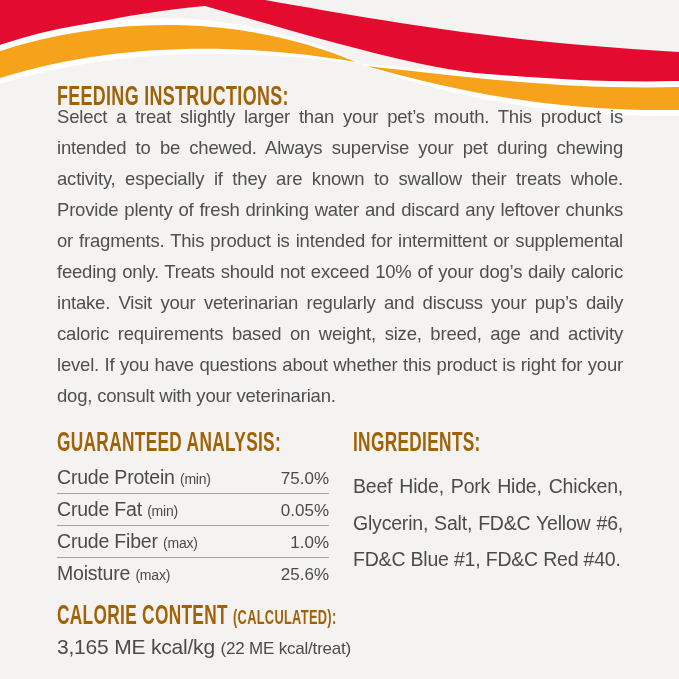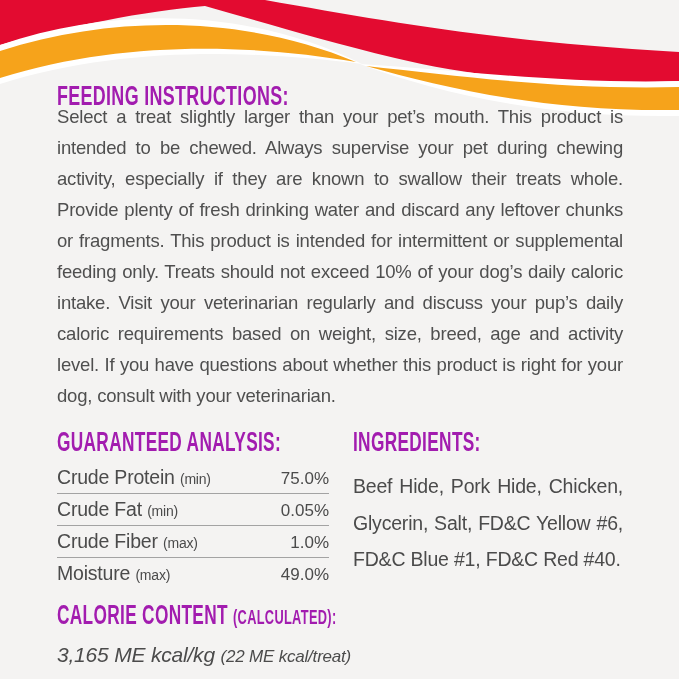--- a/index.html
+++ b/index.html
@@ -23,21 +23,21 @@
     width: 566px;
   }
   .condensed {
     display: inline-block;
     transform: scaleX(0.64);
     transform-origin: 0 50%;
     white-space: nowrap;
     letter-spacing: 0.5px;
   }
   h1.section-heading, h2.section-heading {
-    color: #a21caf;
+    color: #a16207;
     font-weight: 700;
     font-size: 28px;
     line-height: 24px;
     height: 24px;
     overflow: visible;
   }
   h2.section-heading { font-size: 27px; line-height: 23px; height: 23px; }
   .feeding-body {
     position: absolute;
     top: 17px; left: 0;
@@ -80,25 +80,24 @@
   }
   .calorie {
     position: absolute;
     top: 520px; left: 0;
     width: 566px;
   }
   .calorie-heading-suffix {
     font-size: 20px;
   }
   .calorie-value-line {
-    margin-top: 16px;
+    margin-top: 8px;
     font-size: 21px;
     letter-spacing: -0.2px;
     color: #4b4b4b;
-    font-style: italic;
   }
   .calorie-value-suffix { font-size: 17px; }
 </style>
 </head>
 <body>
 
 <svg class="swoosh" viewBox="0 0 679 130" xmlns="http://www.w3.org/2000/svg" aria-hidden="true">
 
   <path d="M0,0 L265,0 C390,22 500,42 679,52 L679,81
            C560,87 470,76 395,58 C320,40 262,22 205,6
@@ -138,21 +137,21 @@
           <span class="ga-value">0.05%</span>
         </div>
         <div class="ga-row bordered">
           <span class="ga-label"><span>Crude Fiber</span>
             <span class="ga-qualifier">(max)</span></span>
           <span class="ga-value">1.0%</span>
         </div>
         <div class="ga-row">
           <span class="ga-label"><span>Moisture</span>
             <span class="ga-qualifier">(max)</span></span>
-          <span class="ga-value">49.0%</span>
+          <span class="ga-value">25.6%</span>
         </div>
       </div>
     </div>
 
     <div class="col-right">
       <h2 class="section-heading">
         <span class="condensed">INGREDIENTS:</span>
       </h2>
       <p class="ingredients-body">Beef Hide, Pork Hide, Chicken, Glycerin, Salt, FD&amp;C Yellow #6, FD&amp;C Blue #1, FD&amp;C Red #40.</p>
     </div>

